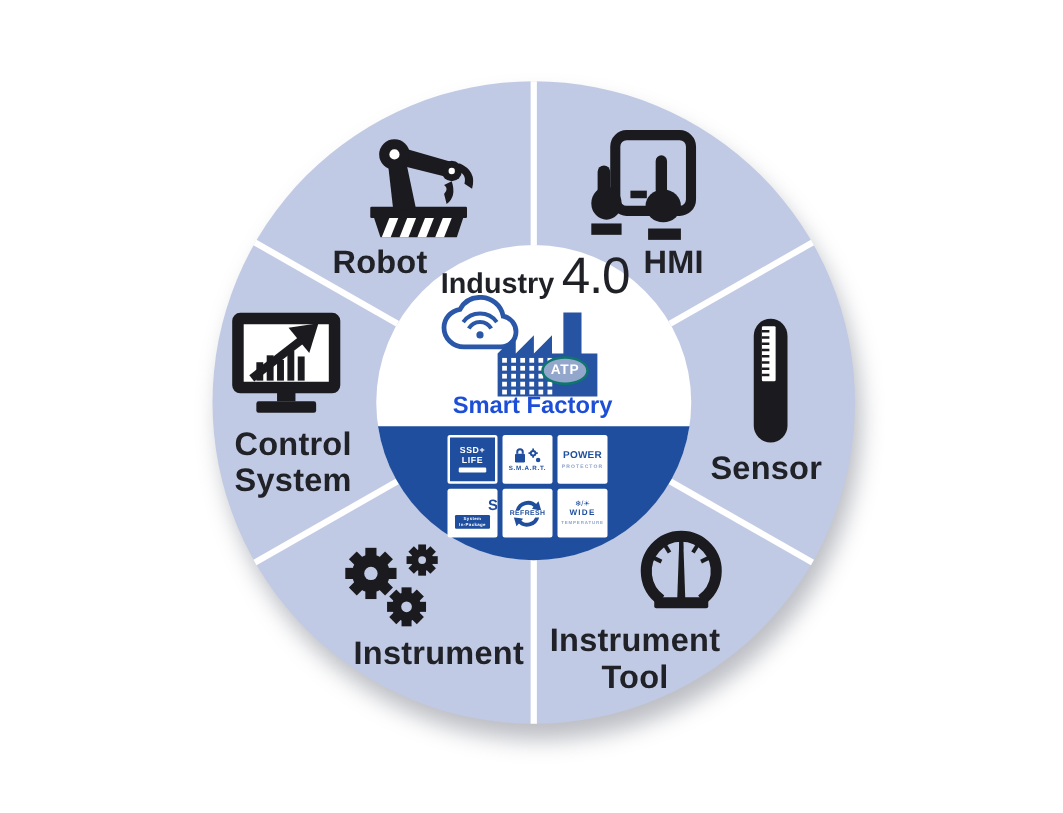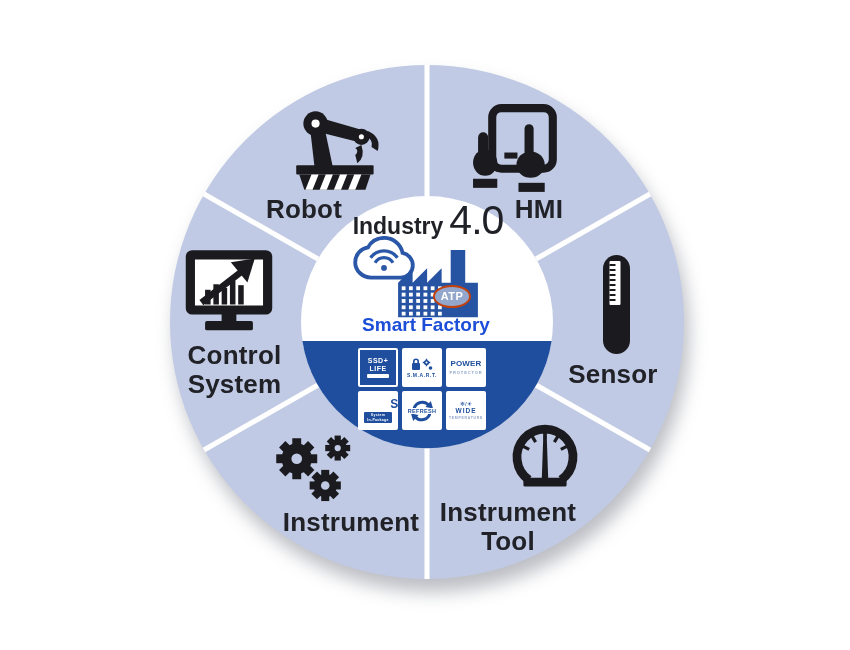--- a/index.html
+++ b/index.html
@@ -11,21 +11,21 @@
   .seg-label{position:absolute;text-align:center;font-size:26px;font-weight:600;
              color:#212228;line-height:1.1;letter-spacing:.2px;}
   
   .title-row{position:absolute;left:338px;top:197px;width:180px;display:flex;
              justify-content:center;align-items:baseline;color:#1f2126;}
   .title-word{font-size:23px;font-weight:700;text-align:center;}
   .title-num{font-size:41px;font-weight:400;margin-left:6px;letter-spacing:-1px;}
   .subtitle{position:absolute;left:331px;top:314px;width:190px;text-align:center;
             font-size:19px;font-weight:700;color:#1d4ed8;}
   .atp-badge{position:absolute;left:433px;top:285px;width:38px;height:23px;box-sizing:border-box;
-             background:#93a7cc;border:2px solid #c2410c;border-radius:50%;color:#fff;
+             background:#93a7cc;border:2px solid #0f766e;border-radius:50%;color:#fff;
              font-size:11px;font-weight:800;text-align:center;line-height:18px;letter-spacing:.5px;}
   
   .badges{position:absolute;left:358px;top:348px;display:grid;
           grid-template-columns:repeat(3,40px);grid-auto-rows:39px;column-gap:4px;row-gap:4px;}
   .tile{background:#fff;border-radius:2px;display:flex;flex-direction:column;
         align-items:center;justify-content:center;overflow:hidden;}
   .tile.blue{background:#1e4e9d;border:2px solid #fff;box-sizing:border-box;}
   .ssd-l{font-size:7px;font-weight:800;color:#fff;line-height:1.05;letter-spacing:.5px;}
   .ssd-bar{width:22px;height:4px;background:#fff;border-radius:1px;margin-top:2px;}
   .smart-label{font-size:5px;font-weight:800;color:#1e4e9d;letter-spacing:.6px;margin-top:1px;}

